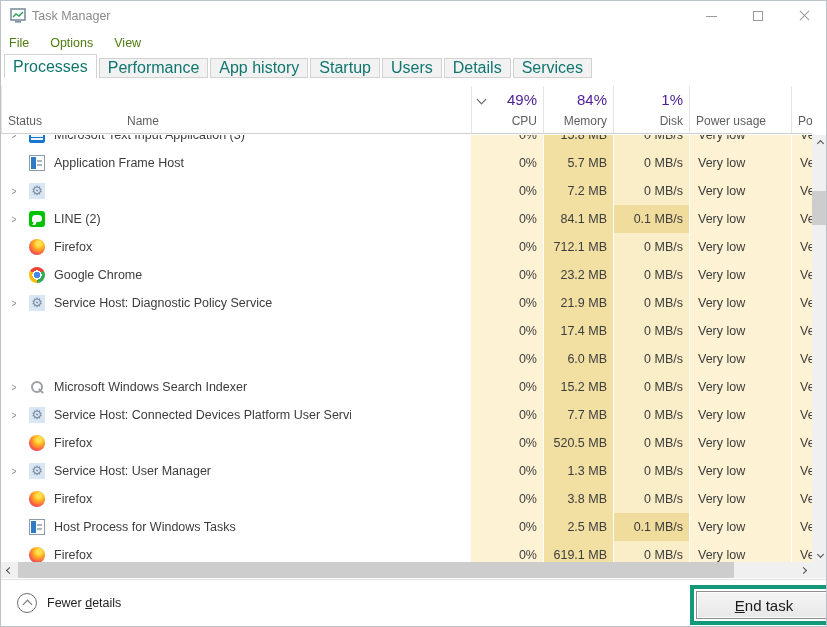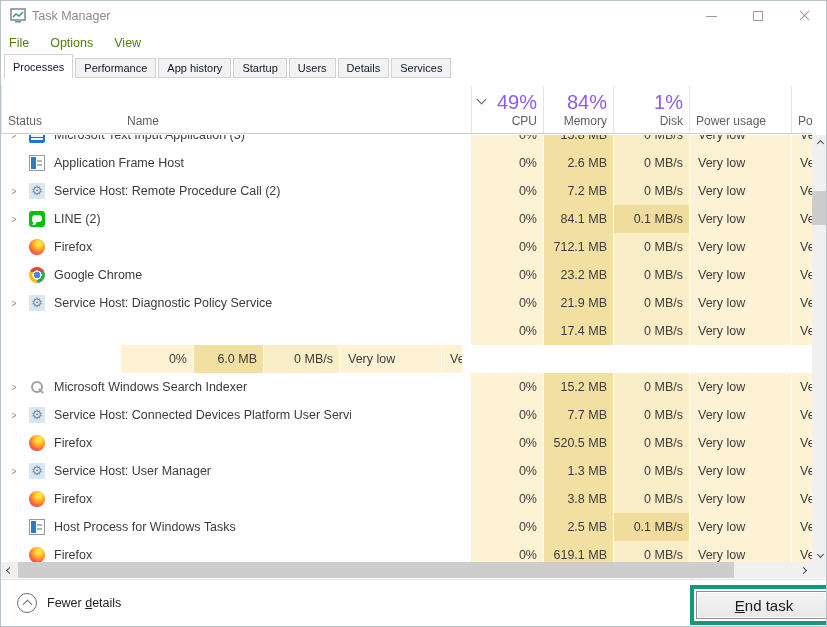--- a/index.html
+++ b/index.html
@@ -18,43 +18,43 @@
   .glyph-min { width:11px; height:1px; background:#9b9b9b; }
   .glyph-max { width:10px; height:10px; border:1px solid #9b9b9b; }
   .glyph-close { position:relative; width:12px; height:12px; }
   .glyph-close::before,.glyph-close::after { content:""; position:absolute; left:0; top:5px; width:13px; height:1px; background:#9b9b9b; }
   .glyph-close::before { transform:rotate(45deg);} .glyph-close::after { transform:rotate(-45deg);}
   
   .menubar { position:absolute; top:31px; left:0; height:21px; display:flex; align-items:center; padding-left:8px; }
   .menu-item { font-size:12.5px; color:#4d7c0f; margin-right:21px; }
   
   .tabs { position:absolute; top:53px; left:0; right:0; height:24px; display:flex; align-items:flex-end; padding-left:3px; }
-  .tab { height:20px; display:flex; align-items:center; padding:0 8px; font-size:11px;
-         background:#f2f2f2; border:1px solid #d2d2d2; margin-right:2px; color:#0f172a; }
+  .tab { height:20px; display:flex; align-items:center; padding:0 8px; font-size:16px;
+         background:#f2f2f2; border:1px solid #d2d2d2; margin-right:2px; color:#0f766e; }
   .tab.active { height:24px; background:#fff; border-bottom:none; }
   
   .colheader { position:absolute; top:85px; left:0; width:811px; height:48px;
                border-bottom:1px solid #cfcfcf; display:flex; }
   .hcell { position:relative; display:flex; flex-direction:column; justify-content:flex-end;
            padding:4px 6px 5px 6px; font-size:12px; color:#5f5f5f; }
   .hcell.sep { border-left:1px solid #e4e4e4; }
-  .hpercent { font-size:20px; color:#8b5cf6; position:absolute; top:5px; right:6px;margin-left:28px; }
+  .hpercent { font-size:15px; color:#4c1d95; position:absolute; top:5px; right:6px;margin-left:28px; }
   .h-name { width:350px; } .h-status { width:120px; }
   .h-cpu { width:72px; text-align:right; } .h-mem { width:70px; text-align:right; }
   .h-disk { width:76px; text-align:right; } .h-power { width:102px;justify-content:flex-end; } .h-trend { width:21px; overflow:hidden; }
   .sort-chev { position:absolute; left:6px; top:10px; }
   
   .chev { width:7px; height:7px; border-right:1.5px solid #5d5d5d; border-bottom:1.5px solid #5d5d5d; display:inline-block; }
   .chev.down { transform:rotate(45deg); } .chev.up { transform:rotate(-135deg); }
   .chev.left { transform:rotate(135deg); } .chev.right { transform:rotate(-45deg); }
   .chev.small { width:5px; height:5px; border-width:1px; border-color:#4a4a4a; }
   
   .viewport { position:absolute; top:134px; left:0; width:811px; height:427px; overflow:hidden; }
   .rows { margin-top:-14px; }
-  .row { display:flex; height:28px; align-items:stretch; font-size:12.5px; }
+  .row { display:flex; height:28px; align-items:stretch; font-size:12.5px;justify-content:flex-end; }
   .cell { display:flex; align-items:center; }
   .name-cell  { width:350px; padding-left:6px; overflow:hidden; white-space:nowrap; }
   .status-cell{ width:120px; }
   .cpu-cell   { width:72px;  justify-content:flex-end; padding-right:6px; background:var(--heat-cpu); }
   .mem-cell   { width:70px;  justify-content:flex-end; padding-right:6px; background:var(--heat-mem); border-left:1px solid #fff; }
   .disk-cell  { width:76px;  justify-content:flex-end; padding-right:6px; background:var(--heat-disk); border-left:1px solid #fff; }
   .disk-cell.hl { background:var(--heat-hl); }
   .power-cell { width:102px; padding-left:8px; background:var(--heat-cpu); border-left:1px solid #fff; }
   .trend-cell { width:21px;  padding-left:8px; background:var(--heat-cpu); border-left:1px solid #fff; overflow:hidden; white-space:nowrap; }
   .expander { width:14px; display:inline-flex; justify-content:center; color:#8f8f8f; font-size:10.5px; flex-shrink:0; }
@@ -190,31 +190,30 @@
   </div>
 
   <div class="row">
     <div class="cell name-cell">
       <span class="expander" style="visibility: hidden;"></span>
       <span class="proc-icon window-icon"></span>
       <span class="proc-name">Application Frame Host</span>
     </div>
     <div class="cell status-cell"></div>
     <div class="cell cpu-cell">0%</div>
-    <div class="cell mem-cell">2.6 MB</div>
+    <div class="cell mem-cell">5.7 MB</div>
     <div class="cell disk-cell">0 MB/s</div>
     <div class="cell power-cell">Very low</div>
     <div class="cell trend-cell">Ve</div>
   </div>
 
   <div class="row">
     <div class="cell name-cell">
       <span class="expander" style="visibility: visible;"></span>
       <span class="proc-icon gear-icon"></span>
-      <span class="proc-name">Service Host: Remote Procedure Call (2)</span>
     </div>
     <div class="cell status-cell"></div>
     <div class="cell cpu-cell">0%</div>
     <div class="cell mem-cell">7.2 MB</div>
     <div class="cell disk-cell">0 MB/s</div>
     <div class="cell power-cell">Very low</div>
     <div class="cell trend-cell">Ve</div>
   </div>
 
   <div class="row">

